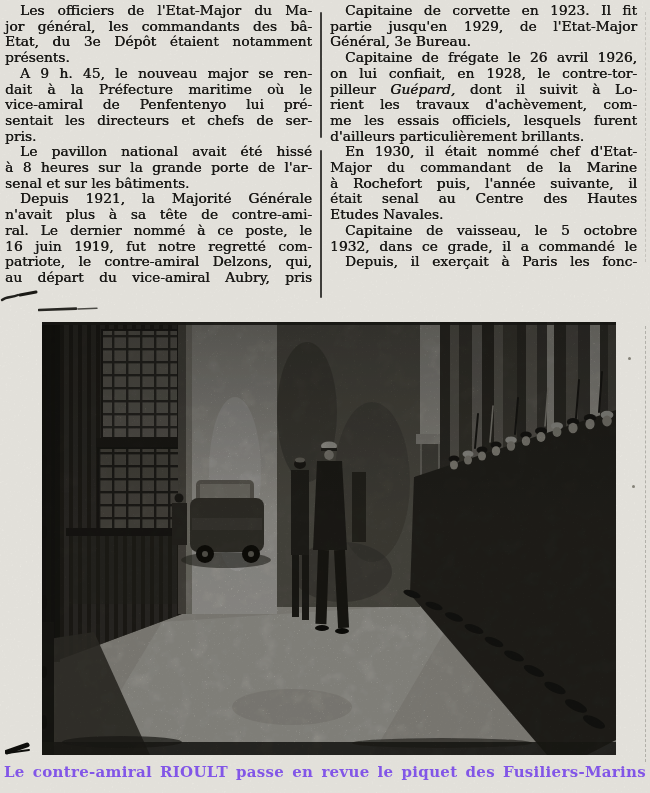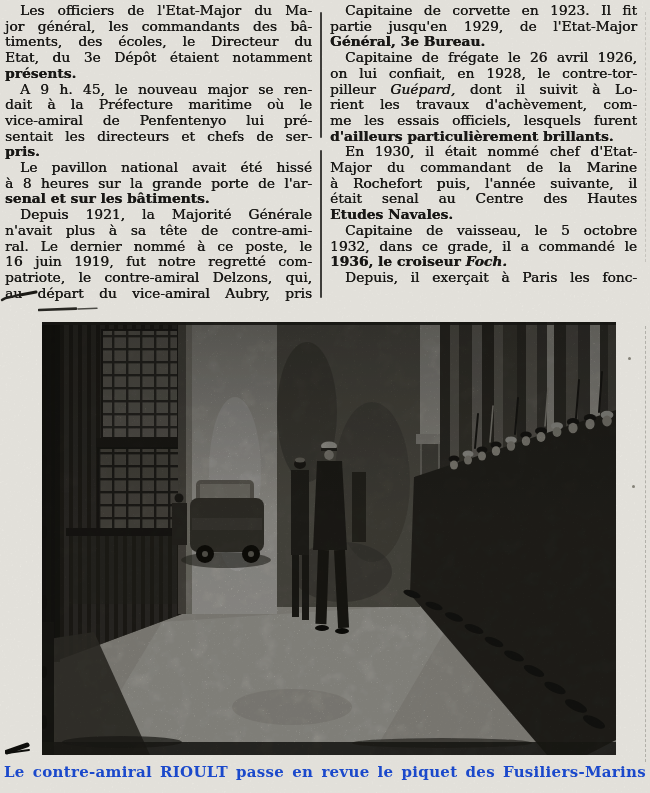--- a/index.html
+++ b/index.html
@@ -20,21 +20,21 @@
   .col-left{left:5px;width:307px;}
   .col-right{left:330px;width:307px;}
   .line{
     text-align:justify;
     text-align-last:justify;
     white-space:nowrap;
     overflow:visible;
   }
   .line i{font-style:italic;}
   .line.indent{text-indent:15px;}
-  .line.end{text-align:center;text-align-last:left;font-weight:bold;}
+  .line.end{text-align:center;text-align-last:left;}
   
   .divider{
     position:absolute;left:320px;width:2px;
     background:#232220;opacity:.85;border-radius:1px;
   }
   .d1{top:12px;height:126px;}
   .d2{top:150px;height:148px;}
   .edge-line{
     position:absolute;left:645px;width:0;
     border-left:1px dashed rgba(70,68,60,.5);
@@ -50,36 +50,35 @@
   }
   .photo-wrap svg{display:block;}
   
   .mark{position:absolute;}
   .mark-squiggle{left:0;top:288px;}
   .mark-smudge{left:38px;top:298px;}
   .mark-bottom{left:5px;top:740px;}
   
   .caption{
     position:absolute;left:4px;top:763px;width:642px;
-    font-size:15px;font-weight:bold;color:#1d4ed8;
+    font-size:15px;font-weight:bold;color:#8b5cf6;
     letter-spacing:.3px;
     text-align:justify;text-align-last:justify;
     white-space:nowrap;
   }
   .page-grain{position:absolute;left:0;top:0;pointer-events:none;}
 </style>
 </head>
 <body>
 
 <div class="page">
 
   <div class="col col-left" id="col0">
       <div class="line indent"><span>Les officiers de l'Etat-Major du Ma-</span></div>
       <div class="line"><span>jor général, les commandants des bâ-</span></div>
-      <div class="line"><span>timents, des écoles, le Directeur du</span></div>
       <div class="line"><span>Etat, du 3e Dépôt étaient notamment</span></div>
       <div class="line end"><span>présents.</span></div>
       <div class="line indent"><span>A 9 h. 45, le nouveau major se ren-</span></div>
       <div class="line"><span>dait à la Préfecture maritime où le</span></div>
       <div class="line"><span>vice-amiral de Penfentenyo lui pré-</span></div>
       <div class="line"><span>sentait les directeurs et chefs de ser-</span></div>
       <div class="line end"><span>pris.</span></div>
       <div class="line indent"><span>Le pavillon national avait été hissé</span></div>
       <div class="line"><span>à 8 heures sur la grande porte de l'ar-</span></div>
       <div class="line end"><span>senal et sur les bâtiments.</span></div>
@@ -100,21 +99,20 @@
       <div class="line"><span>rient les travaux d'achèvement, com-</span></div>
       <div class="line"><span>me les essais officiels, lesquels furent</span></div>
       <div class="line end"><span>d'ailleurs particulièrement brillants.</span></div>
       <div class="line indent"><span>En 1930, il était nommé chef d'Etat-</span></div>
       <div class="line"><span>Major du commandant de la Marine</span></div>
       <div class="line"><span>à Rochefort puis, l'année suivante, il</span></div>
       <div class="line"><span>était senal au Centre des Hautes</span></div>
       <div class="line end"><span>Etudes Navales.</span></div>
       <div class="line indent"><span>Capitaine de vaisseau, le 5 octobre</span></div>
       <div class="line"><span>1932, dans ce grade, il a commandé le</span></div>
-      <div class="line end"><span>1936, le croiseur </span><i>Foch.</i><span></span></div>
       <div class="line indent"><span>Depuis, il exerçait à Paris les fonc-</span></div>
     </div>
 
   <div class="divider d1"></div>
   <div class="divider d2"></div>
   <div class="edge-line e1"></div>
   <div class="edge-line e2"></div>
   <div class="speck sp1"></div>
   <div class="speck sp2"></div>
 

